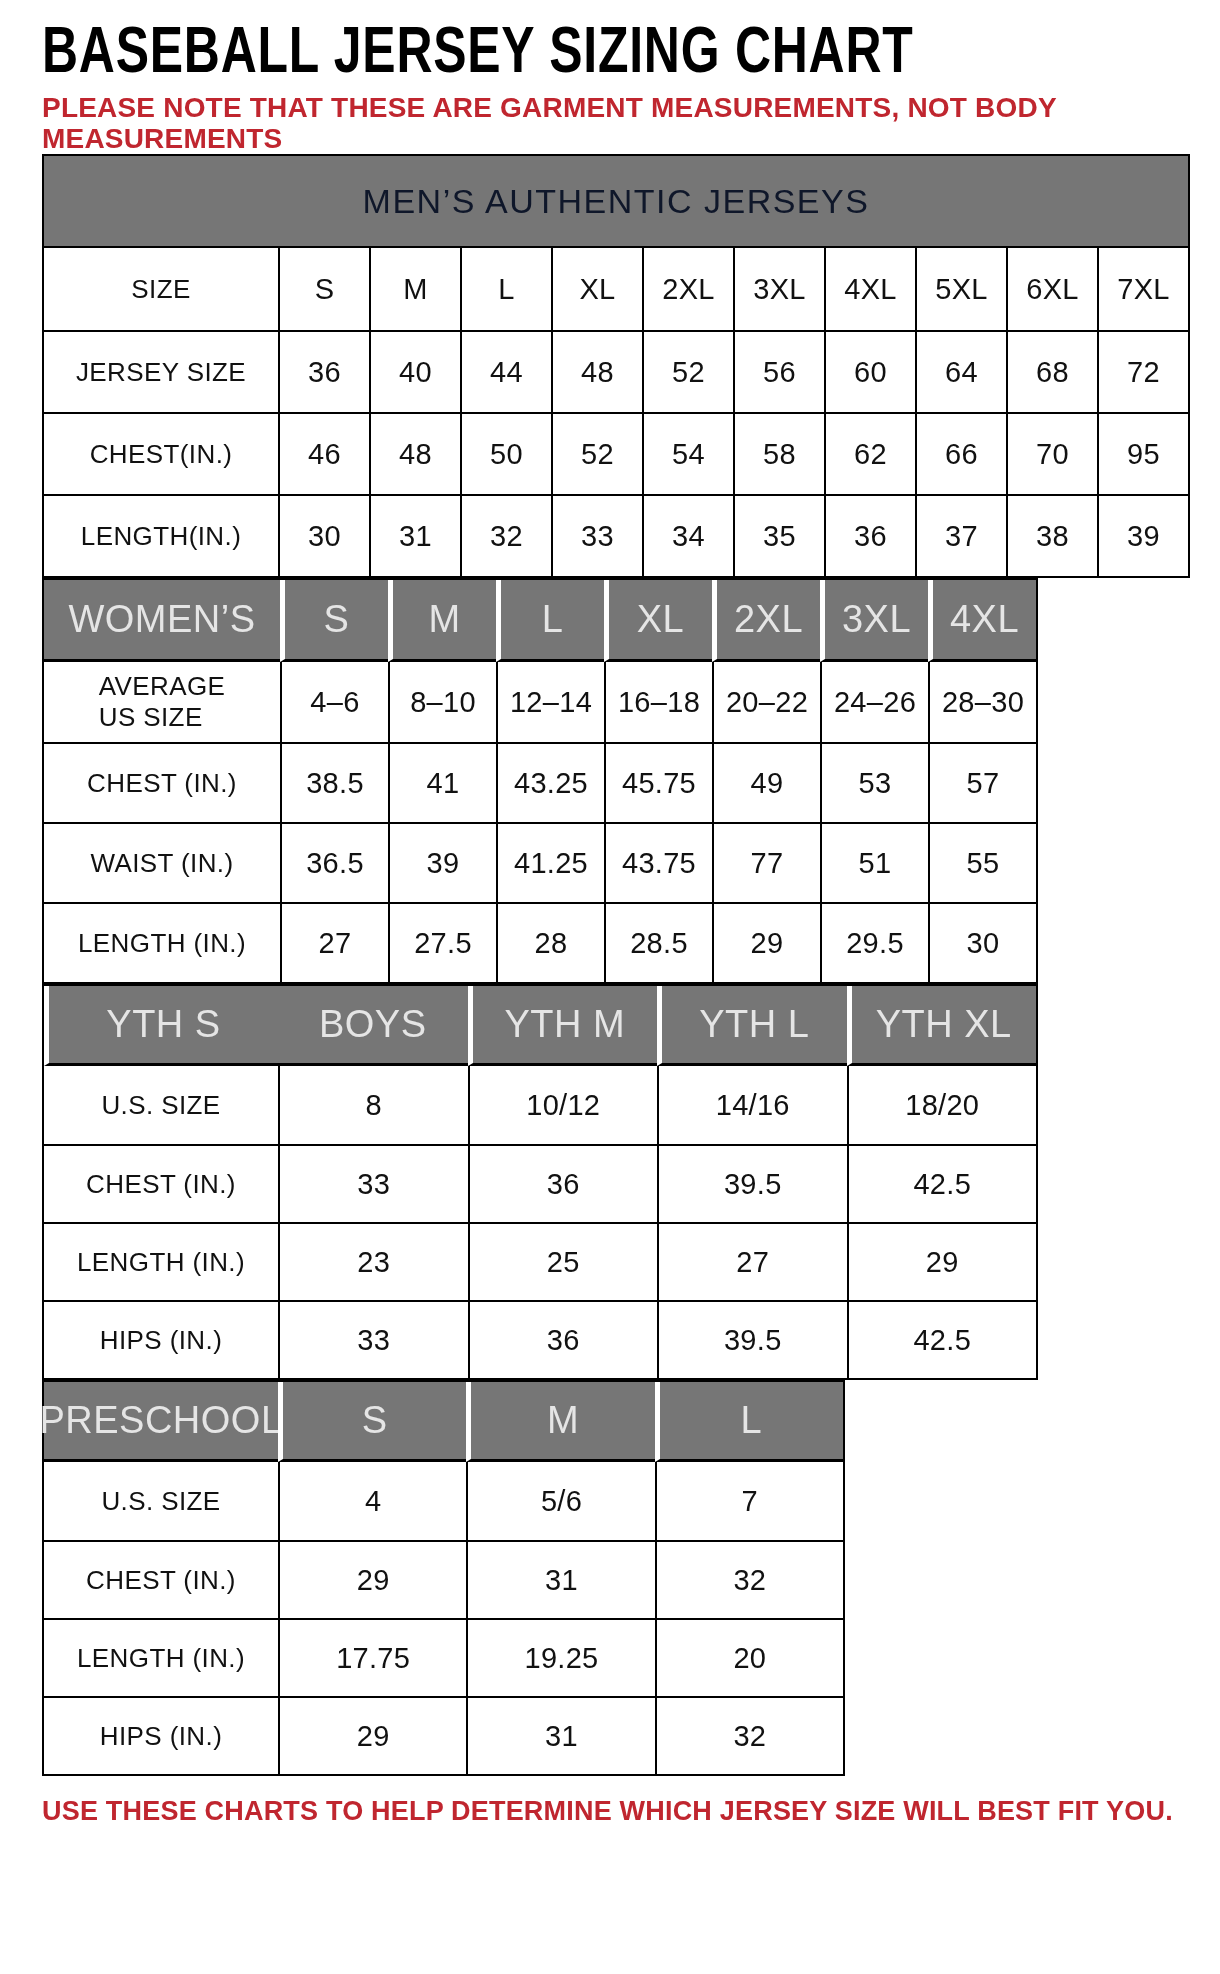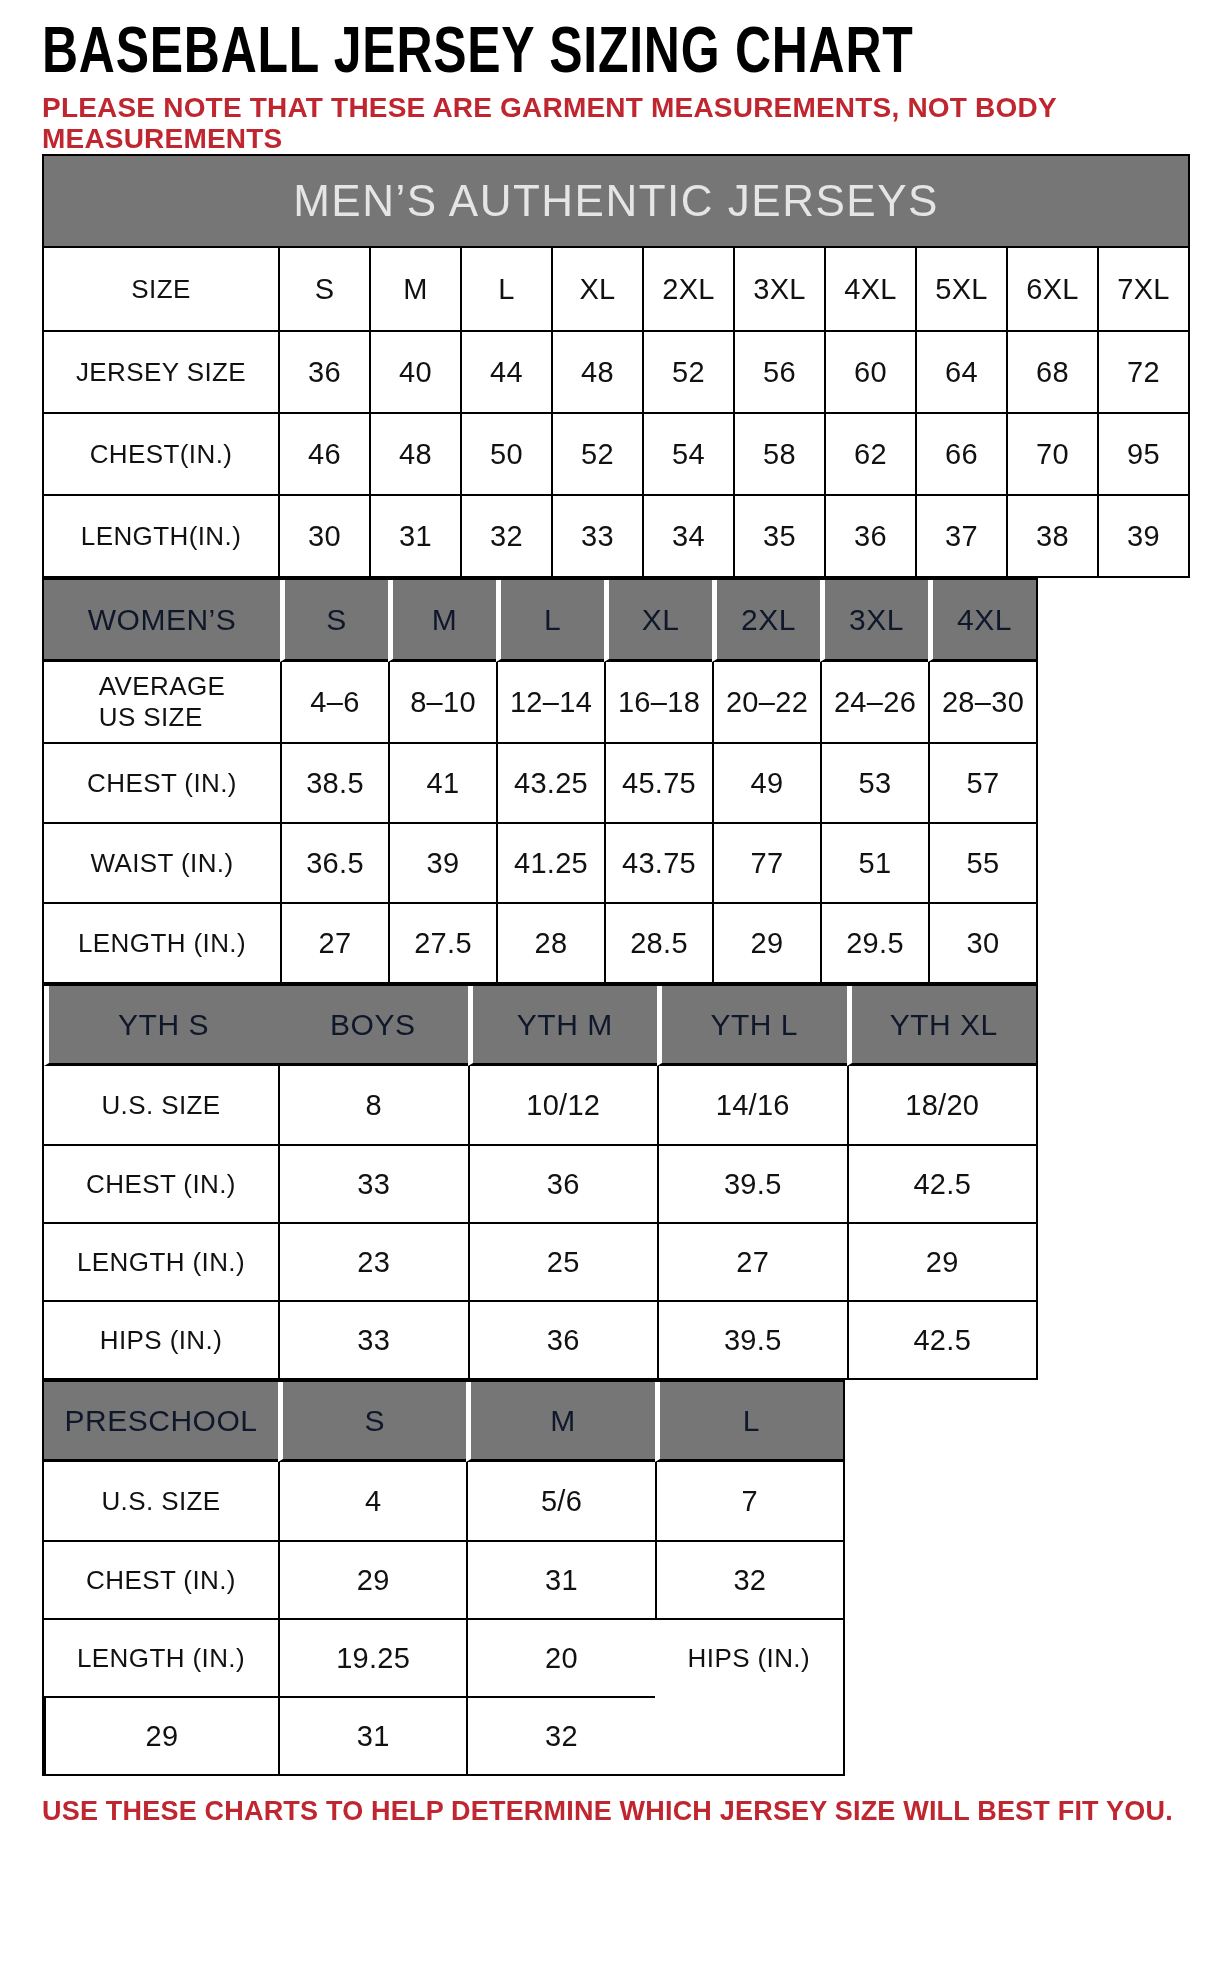--- a/index.html
+++ b/index.html
@@ -32,28 +32,28 @@
   .t-boys{margin-top:34px;}
   .t-preschool{margin-top:31px;}
 
   .grid{display:grid;background:#fff;border:2px solid var(--line);}
   .t-mens      .grid{width:1148px;grid-template-columns:234px repeat(10,1fr);grid-template-rows:92px repeat(4,82px);}
   .t-womens    .grid{width:996px; grid-template-columns:236px repeat(7,1fr); grid-template-rows:82px repeat(4,80px);}
   .t-boys      .grid{width:996px; grid-template-columns:234px repeat(4,1fr); grid-template-rows:80px repeat(4,78px);}
   .t-preschool .grid{width:803px; grid-template-columns:234px repeat(3,1fr); grid-template-rows:80px repeat(4,78px);}
 
   .band{
-    grid-column:1/-1;background:var(--gray);color:#e5e5e5;
+    grid-column:1/-1;background:var(--gray);color:#0f172a;
     display:flex;align-items:center;justify-content:center;
-    font-size:44px;letter-spacing:1.5px;border-bottom:2px solid var(--line);text-align:center;
+    font-size:34px;letter-spacing:1.5px;border-bottom:2px solid var(--line);text-align:center;
   }
   .cell{display:flex;align-items:center;justify-content:center;min-width:0;}
   .cell:not(.col0){border-left:2px solid var(--line);}
   .cell.head{
-    background:var(--gray);color:#0f172a;font-size:30px;letter-spacing:0.5px;
+    background:var(--gray);color:#e5e5e5;font-size:38px;letter-spacing:0.5px;
     border-bottom:3px solid var(--line);
   }
   .cell.head:not(.col0){border-left:5px solid #fff;}
   .cell.rsep{border-top:2px solid var(--line);}
   .lcell .t{font-size:26px;white-space:pre-line;text-align:left;line-height:1.18;letter-spacing:0.4px;}
   .ncell .t{font-size:29px;letter-spacing:0.3px;}
 </style>
 </head>
 <body>
 
@@ -442,20 +442,23 @@
         <div class="cell body rsep ncell">
           <span class="t">31</span>
         </div>
         <div class="cell body rsep ncell">
           <span class="t">32</span>
         </div>
         <div class="cell body col0 rsep lcell">
           <span class="t">LENGTH (IN.)</span>
         </div>
         <div class="cell body rsep ncell">
+          <span class="t">17.75</span>
+        </div>
+        <div class="cell body rsep ncell">
           <span class="t">19.25</span>
         </div>
         <div class="cell body rsep ncell">
           <span class="t">20</span>
         </div>
         <div class="cell body col0 rsep lcell">
           <span class="t">HIPS (IN.)</span>
         </div>
         <div class="cell body rsep ncell">
           <span class="t">29</span>

